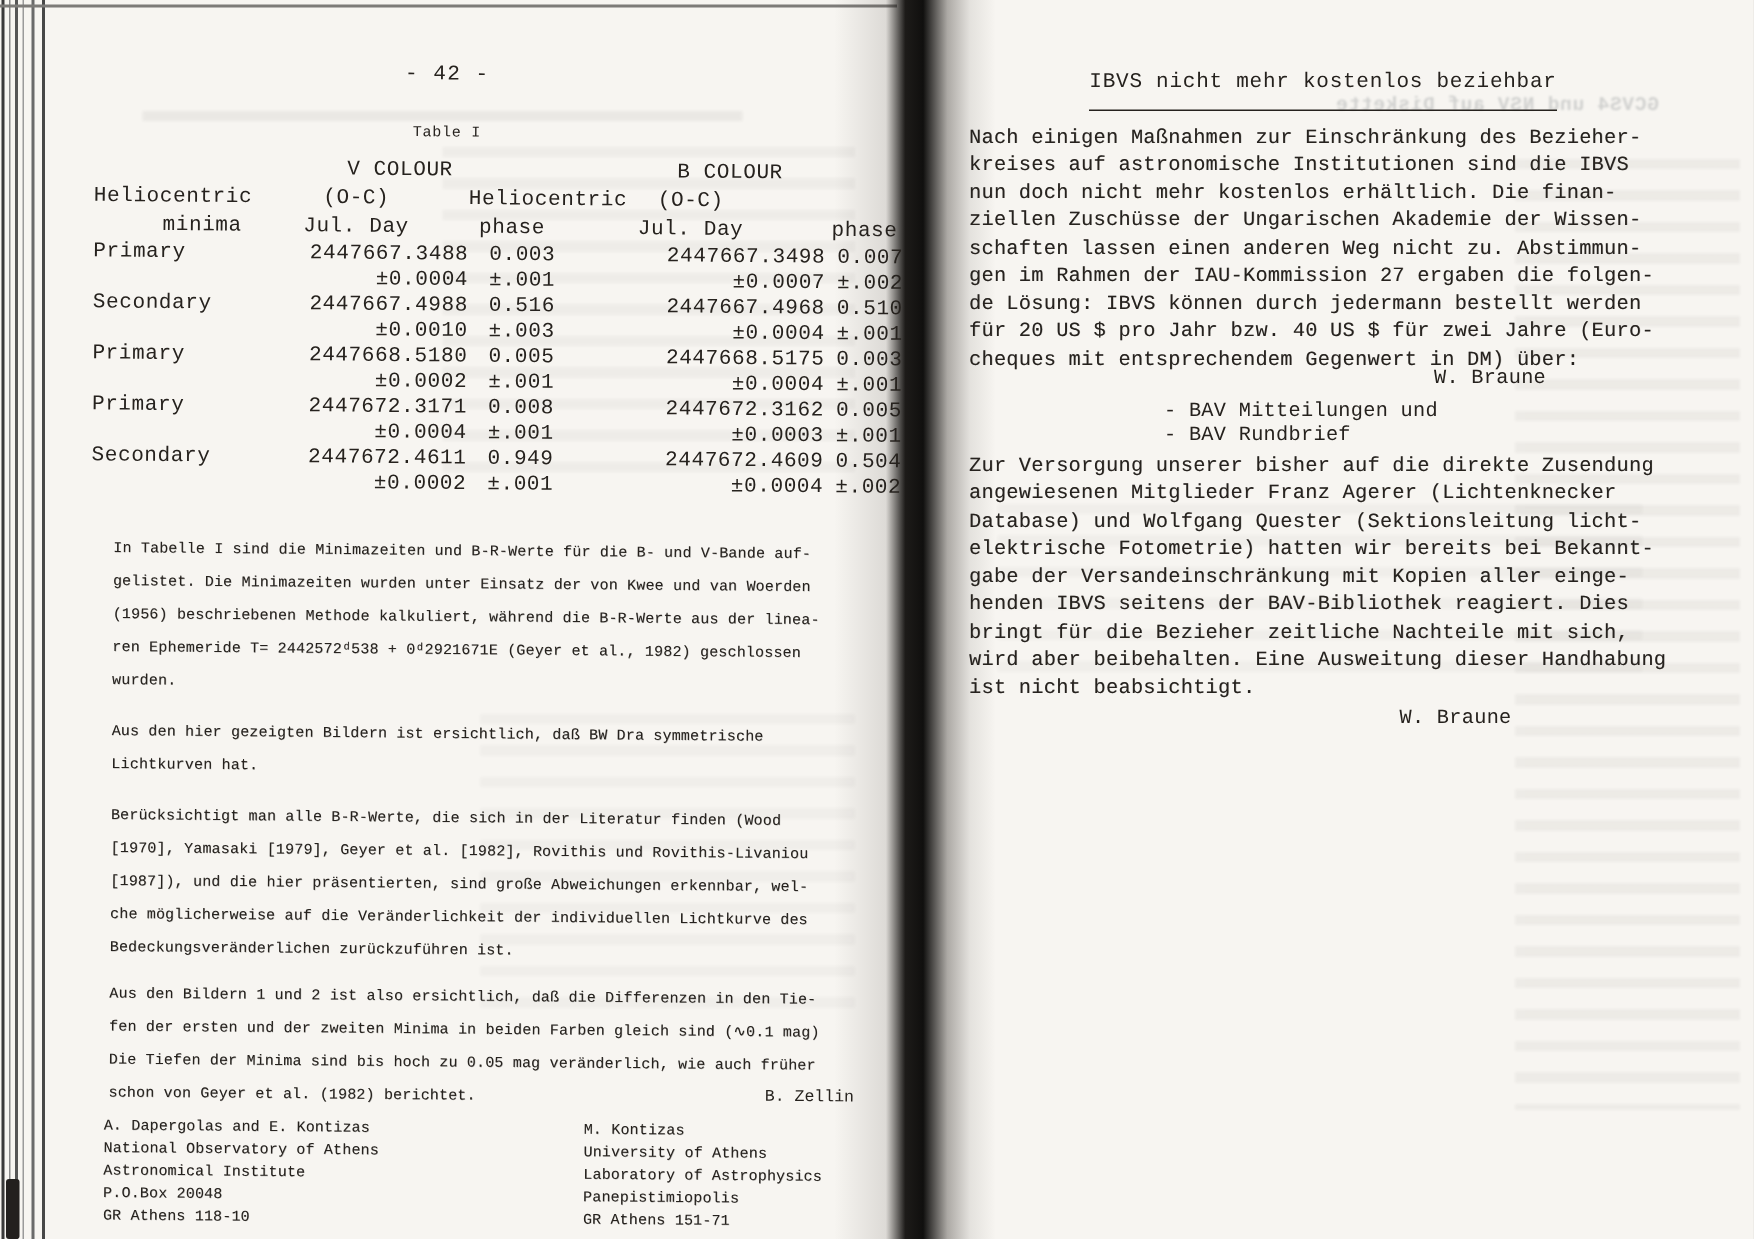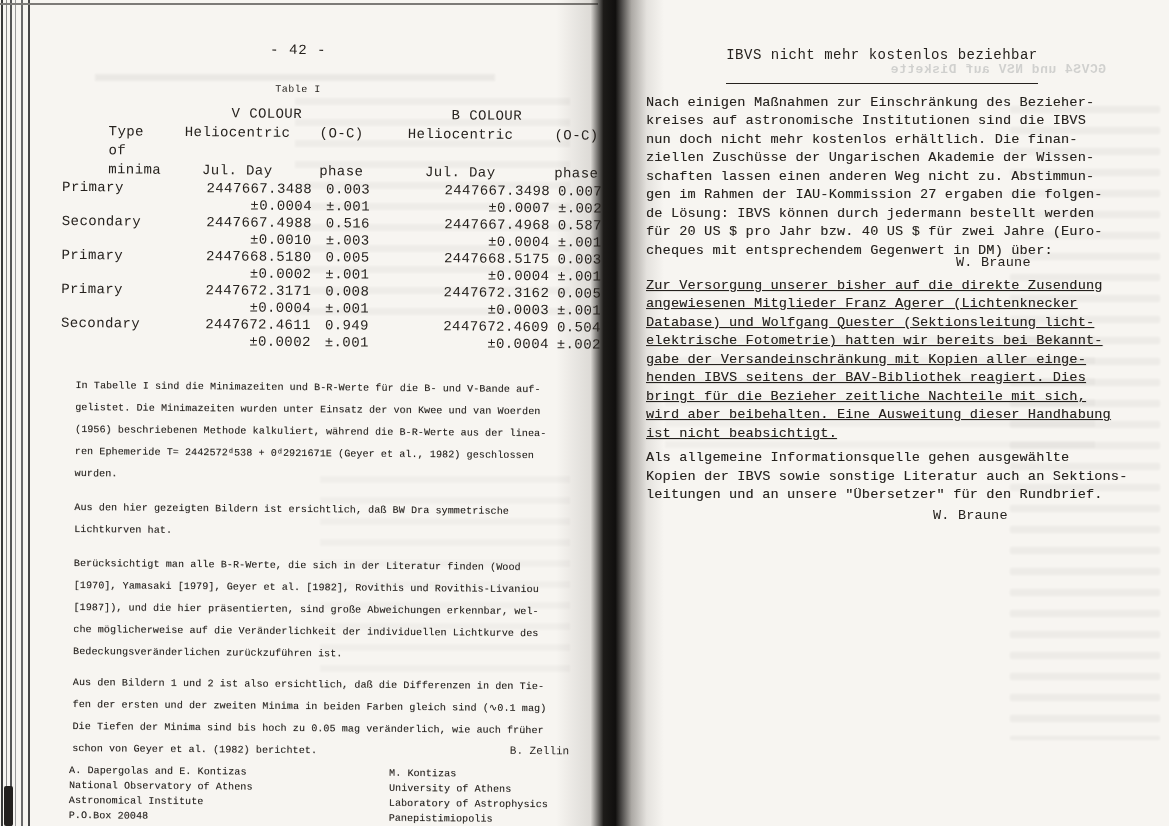--- a/index.html
+++ b/index.html
@@ -67,29 +67,29 @@
   .pl-p3{margin-top:12px;}
   .pl-p4{margin-top:9px;}
   .pl-sig{margin-top:-19px;margin-left:45px;width:497px;text-align:right;font-size:11px;}
   .pl-addresses{display:flex;margin-top:10px;margin-left:42px;font-size:10px;line-height:15px;letter-spacing:.12px;}
   .addr-left{width:320px;}
   
   .page-right{position:absolute;left:636px;top:30px;width:500px;padding-left:10px;
     font-size:13.5px;letter-spacing:.2px;line-height:18.5px;}
   .pr-pagenum{margin-top:10px;width:470px;text-align:center;font-size:14px;letter-spacing:1px;}
   .pr-heading{margin-top:16px;width:472px;text-align:center;font-size:14px;letter-spacing:.5px;}
-  .pr-heading span{display:inline-block;border-bottom:1.5px solid #26221e;padding-bottom:18px;}
+  .pr-heading span{display:inline-block;border-bottom:1.5px solid #26221e;padding-bottom:8px;}
   .pr-p1{margin-top:10px;width:485px;}
   .pr-addr{margin-top:7px;width:490px;}
   .pr-sig1{margin-top:-6px;padding-left:310px;}
   .pr-h2{margin-top:12px;}
   .pr-p3{margin-top:8px;width:485px;}
   .pr-list{margin-top:4px;padding-left:130px;line-height:16px;}
   .pr-p4{margin-top:6px;width:485px;}
-  .pr-p5{margin-top:4px;width:485px;text-decoration:underline;}
+  .pr-p5{margin-top:4px;width:485px;}
   .pr-p6{margin-top:6px;width:490px;}
   .pr-sig2{margin-top:2px;padding-left:287px;}
 </style>
 </head>
 <body>
 
 <div class="canvas">
 
   <div class="spine">
     <i class="sp1"></i>
@@ -113,21 +113,20 @@
     <div class="pl-pagenum">- 42 -</div>
     <div class="pl-table-title">Table I</div>
 
     <div class="pl-table">
       <div class="trow hdr">
         <span class="c-typeh"></span>
         <span class="c-group">V COLOUR</span>
         <span class="c-group">B COLOUR</span>
       </div>
       <div class="trow hdr">
-        <span class="c-typeh">Type of</span>
         <span class="c-ch">Heliocentric</span>
         <span class="c-ch">(O-C)</span>
         <span class="c-ch">Heliocentric</span>
         <span class="c-ch">(O-C)</span>
       </div>
       <div class="trow hdr">
         <span class="c-typeh">minima</span>
         <span class="c-ch">Jul. Day</span>
         <span class="c-ch">phase</span>
         <span class="c-ch">Jul. Day</span>
@@ -147,21 +146,21 @@
         <span class="c-ph">±.001</span>
         <span class="c-num">±0.0007</span>
         <span class="c-ph">±.002</span>
       </div>
 
       <div class="trow">
         <span class="c-type">Secondary</span>
         <span class="c-num">2447667.4988</span>
         <span class="c-ph">0.516</span>
         <span class="c-num">2447667.4968</span>
-        <span class="c-ph">0.587</span>
+        <span class="c-ph">0.510</span>
       </div>
       <div class="trow">
         <span class="c-type"></span>
         <span class="c-num">±0.0010</span>
         <span class="c-ph">±.003</span>
         <span class="c-num">±0.0004</span>
         <span class="c-ph">±.001</span>
       </div>
 
       <div class="trow">
@@ -252,29 +251,28 @@
 nun doch nicht mehr kostenlos erhältlich. Die finan-
 ziellen Zuschüsse der Ungarischen Akademie der Wissen-
 schaften lassen einen anderen Weg nicht zu. Abstimmun-
 gen im Rahmen der IAU-Kommission 27 ergaben die folgen-
 de Lösung: IBVS können durch jedermann bestellt werden
 für 20 US $ pro Jahr bzw. 40 US $ für zwei Jahre (Euro-
 cheques mit entsprechendem Gegenwert in DM) über:</div>
     <div class="pr-sig1">W. Braune</div>
 
     <div class="pr-list">
+      <div>- BAV Mitteilungen und</div>
+      <div>- BAV Rundbrief</div>
     </div>
     <div class="para pr-p5">Zur Versorgung unserer bisher auf die direkte Zusendung
 angewiesenen Mitglieder Franz Agerer (Lichtenknecker
 Database) und Wolfgang Quester (Sektionsleitung licht-
 elektrische Fotometrie) hatten wir bereits bei Bekannt-
 gabe der Versandeinschränkung mit Kopien aller einge-
 henden IBVS seitens der BAV-Bibliothek reagiert. Dies
 bringt für die Bezieher zeitliche Nachteile mit sich,
 wird aber beibehalten. Eine Ausweitung dieser Handhabung
 ist nicht beabsichtigt.</div>
-    <div class="para pr-p6">Als allgemeine Informationsquelle gehen ausgewählte
-Kopien der IBVS sowie sonstige Literatur auch an Sektions-
-leitungen und an unsere "Übersetzer" für den Rundbrief.</div>
     <div class="pr-sig2">W. Braune</div>
   </div>
 
 </div>
 
 </body></html>

